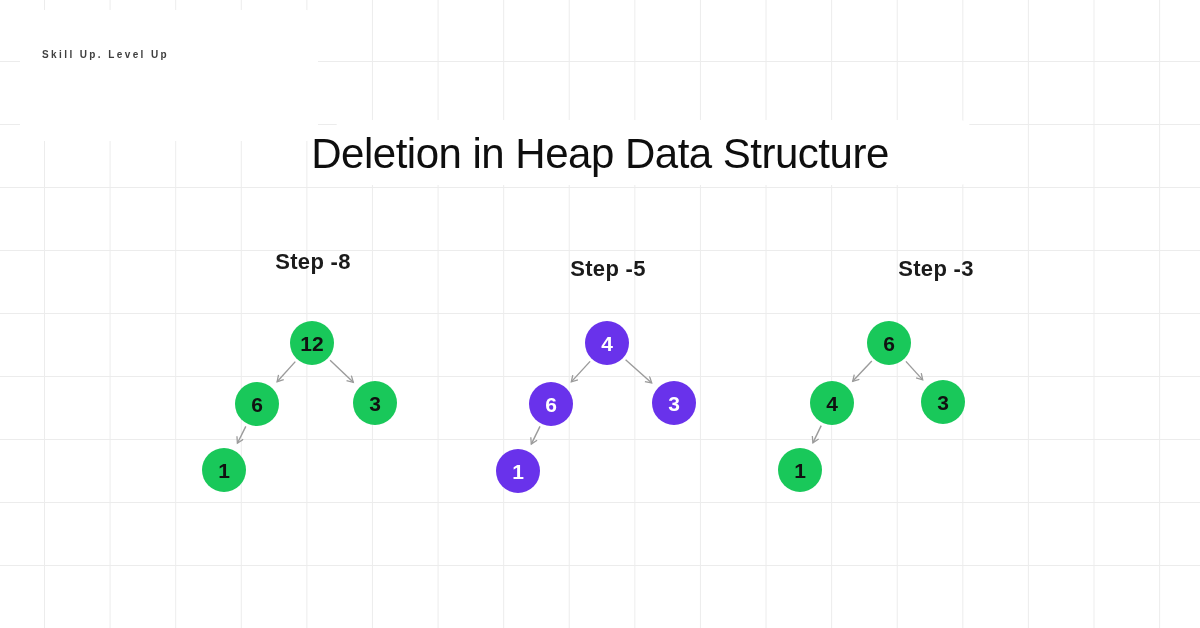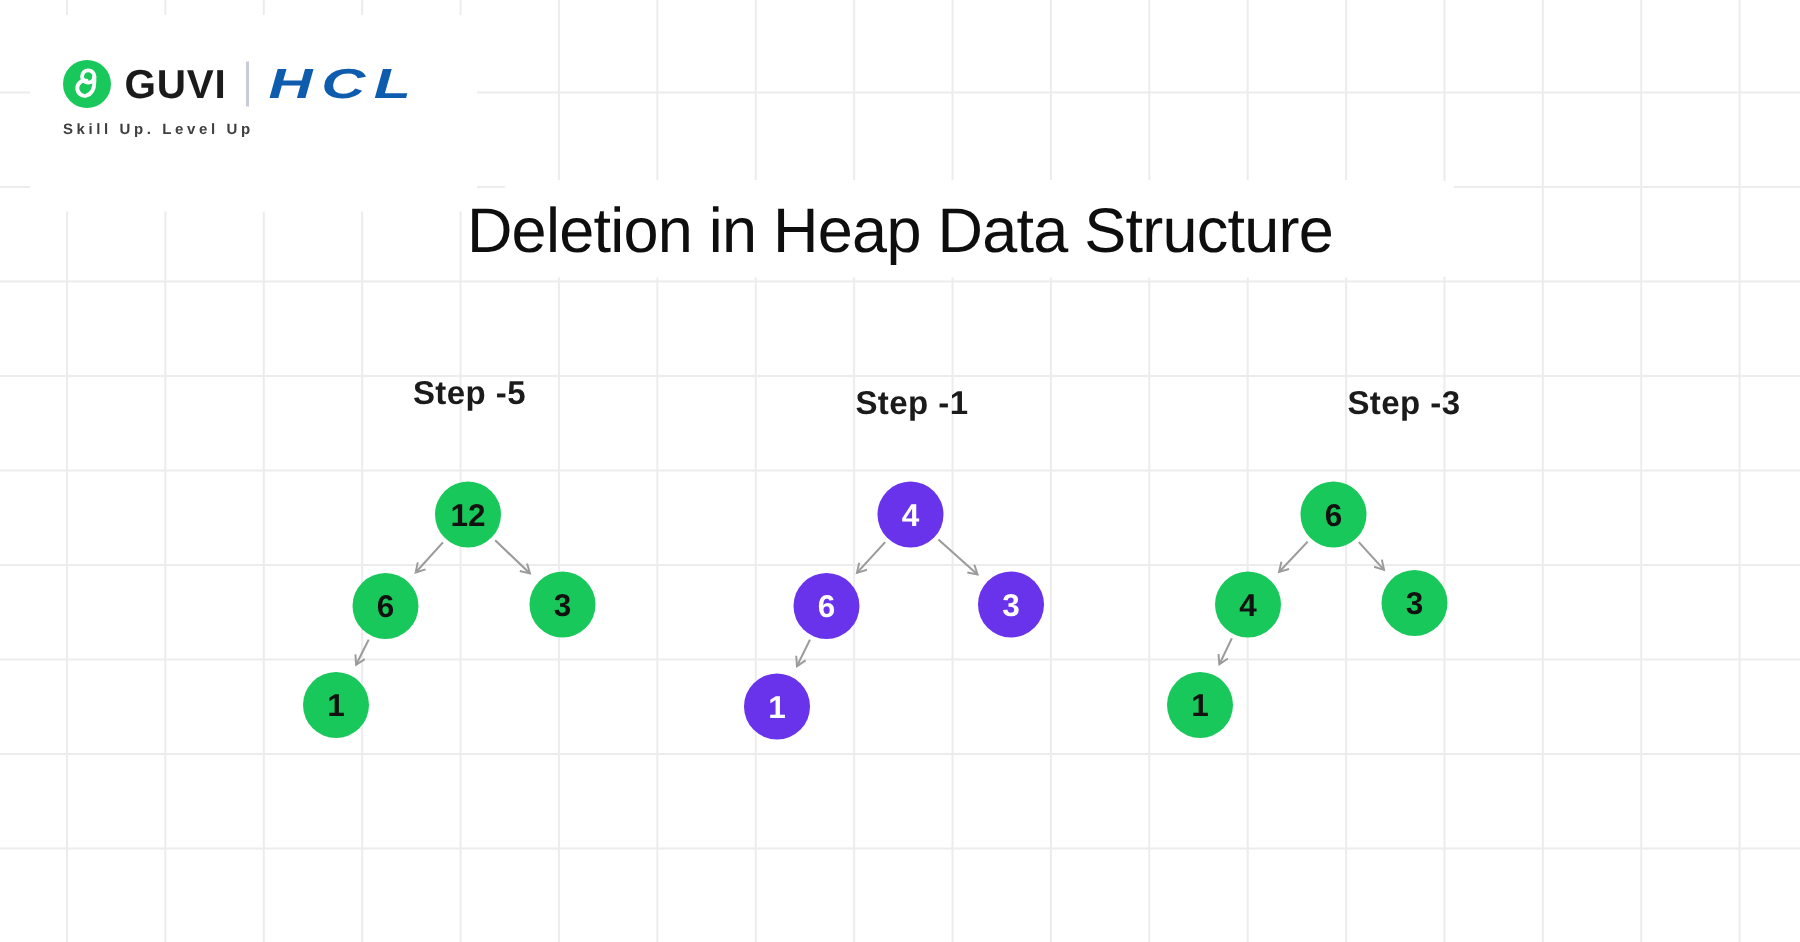--- a/index.html
+++ b/index.html
@@ -54,41 +54,27 @@
     font-family:"Liberation Sans",sans-serif;font-size:21px;font-weight:600;
   }
 </style>
 </head>
 <body>
 
 <div class="card logo-card"></div>
 <div class="card title-card"></div>
 
 <header>
-  <div class="logo-row">
-    <span class="guvi-badge">
-      <svg viewBox="0 0 32 32" width="32" height="32">
-        <circle cx="16" cy="16" r="16" class="badge-bg" fill="#19c85a"></circle>
-        <g fill="none" stroke="#ffffff" stroke-width="2.6" stroke-linecap="round">
-          <circle cx="16.8" cy="11" r="4.1"></circle>
-          <path d="M20.9 10.8 v3.6 c0 5.8 -1.7 8.4 -5.4 9.4 a5.1 5.1 0 1 1 0.2 -10"></path>
-        </g>
-      </svg>
-    </span>
-    <span class="guvi-word">GUVI</span>
-    <span class="brand-divider"></span>
-    <span class="hcl-word" style="color: rgb(14, 92, 173);">HCL</span>
-  </div>
   <div class="tagline">Skill Up. Level Up</div>
 </header>
 
 <h1 class="title">Deletion in Heap Data Structure</h1>
 
-<div class="step-label" style="left: 313px; top: 262px;">Step -5</div>
-<div class="step-label" style="left: 608px; top: 269px;">Step -1</div>
+<div class="step-label" style="left: 313px; top: 262px;">Step -8</div>
+<div class="step-label" style="left: 608px; top: 269px;">Step -5</div>
 <div class="step-label" style="left: 936px; top: 269px;">Step -3</div>
 
 <svg id="tree-canvas" width="1200" height="628">
   <defs>
     <marker id="arrowhead" markerWidth="10" markerHeight="10" refX="7" refY="4" orient="auto" markerUnits="userSpaceOnUse">
       <path d="M1,0.5 L7,4 L1,7.5" fill="none" stroke-width="1.3" stroke="#9b9b9b"></path>
     </marker>
   </defs>
 <g>
       <line x1="295.3" y1="361.6" x2="277.1" y2="381.7" stroke="#9b9b9b" stroke-width="1.4" marker-end="url(#arrowhead)"></line>

